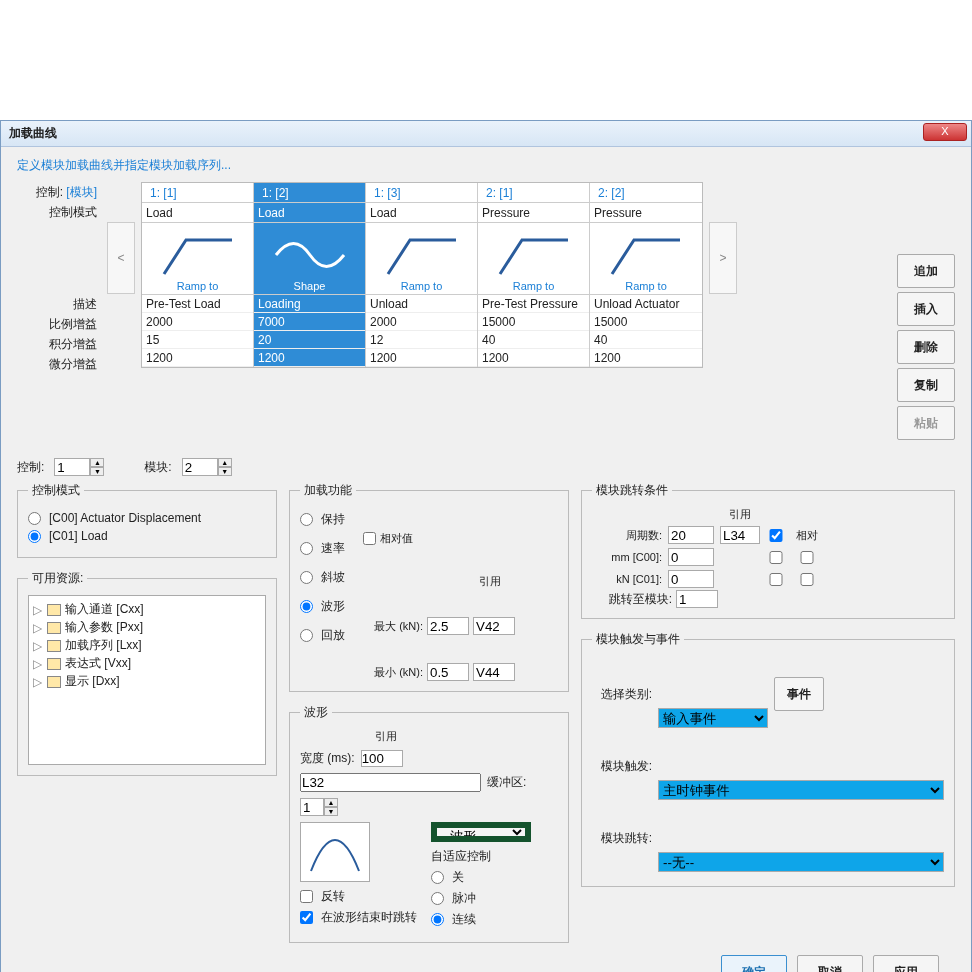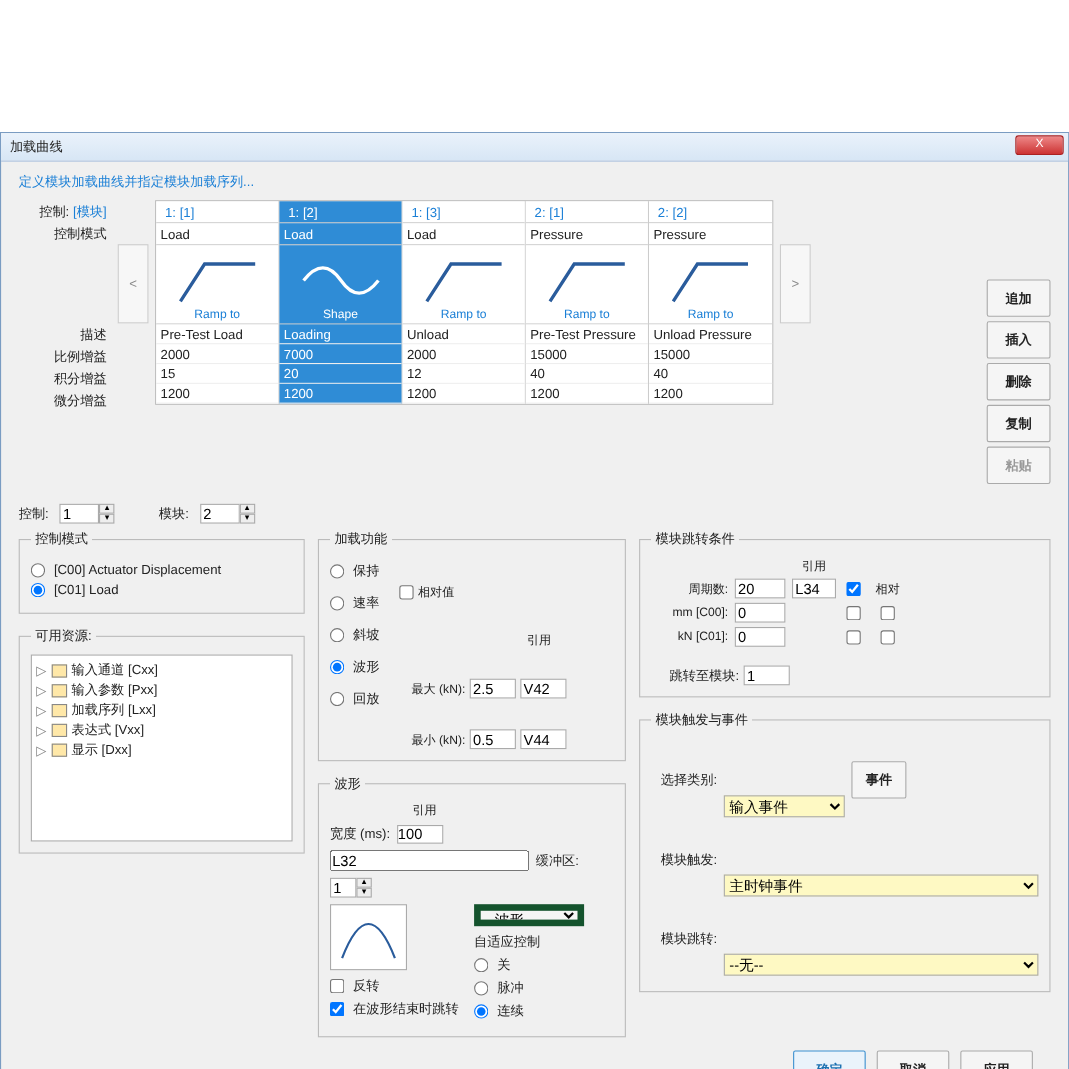--- a/index.html
+++ b/index.html
@@ -1,19 +1,19 @@
 <!DOCTYPE html>
 <html><head>
   <meta charset="utf-8">
   <style>
     * { box-sizing: border-box; margin: 0; padding: 0; }
     body { font-family: "Microsoft YaHei", Tahoma, sans-serif; font-size: 12px; background: #fff; color: #222; }
     .window { width: 972px; margin: 120px auto 0; border: 1px solid #7a9cc2; background: #f0f0f0; }
     .titlebar { background: linear-gradient(#eaf2fb, #d7e6f5); height: 26px; display: flex; align-items: center; padding: 0 4px; border-bottom: 1px solid #b0c4de; position: relative; }
-    .titlebar .title { color: #222; padding-left: 4px; }
+    .titlebar .title { color: #222; padding-left: 4px; font-weight: bold; }
     .close-btn { position: absolute; right: 4px; top: 2px; width: 44px; height: 18px; background: linear-gradient(#e88, #c33); border: 1px solid #a22; border-radius: 3px; color: #fff; text-align: center; line-height: 14px; font-size: 11px; cursor: pointer; }
     .content { padding: 10px 16px 16px; }
     .link { color: #1a7fd6; margin-bottom: 8px; cursor: pointer; }
     .top-area { display: flex; gap: 6px; align-items: flex-start; }
     .tbl-labels { width: 84px; text-align: right; padding-right: 4px; flex-shrink: 0; }
     .tbl-labels div { height: 20px; line-height: 20px; }
     .tbl-labels .gap { height: 72px; }
     .scroll-btn { width: 28px; height: 72px; background: #f7f7f7; border: 1px solid #ccc; display: flex; align-items: center; justify-content: center; color: #888; cursor: pointer; align-self: flex-start; margin-top: 40px; }
     .grid { display: flex; border: 1px solid #bbb; }
     .col { width: 112px; border-right: 1px solid #ccc; }
@@ -59,21 +59,21 @@
     .wave-body { display: flex; gap: 14px; }
     .wave-prev { width: 70px; height: 60px; border: 1px solid #aaa; background: #fff; display: flex; align-items: center; justify-content: center; }
     .wave-right select { width: 100px; height: 20px; border: 6px solid #14532d; background: #f5f5f5; }
     .wave-right .grp { margin-top: 4px; }
     .cond-grid { display: grid; grid-template-columns: 70px 46px 40px 20px 30px; gap: 4px 6px; align-items: center; }
     .cond-grid .hdr2 { text-align: center; font-size: 11px; }
     .cond-grid input[type="text"] { width: 100%; height: 18px; border: 1px solid #aaa; padding: 0 2px; }
     .cond-grid input[type="checkbox"] { }
     .evt-row { display: flex; align-items: center; gap: 6px; margin: 4px 0; }
     .evt-row label { width: 60px; text-align: right; }
-    .evt-row select { flex: 1; height: 20px; border: 1px solid #aaa; background: #fef9c3; margin-top: 48px; }
+    .evt-row select { flex: 1; height: 20px; border: 1px solid #aaa; background: #0ea5e9; margin-top: 48px; }
     .footer { display: flex; gap: 10px; justify-content: flex-end; padding: 12px 16px; }
     .footer .btn { width: 66px; }
     .footer .btn.primary { border-color: #3a8fd0; color: #1a6fb0; background: #eaf3fb; }
     .ref-hdr { display: inline-block; width: 34px; text-align: center; font-size: 11px; }
   </style>
 </head>
 <body>
 
 <div class="window">
   <div class="titlebar">
@@ -153,21 +153,21 @@
           </div>
           <div class="col">
             <div class="hdr">2: [2]</div>
             <div class="mode">Pressure</div>
             <div class="shape">
               <svg viewBox="0 0 80 50">
                 <path d="M6 44 L28 10 L74 10" stroke="#2a5c9c" fill="none" stroke-width="3"></path>
               </svg>
               <span class="lbl">Ramp to</span>
             </div>
-            <div class="cell">Unload Pressure</div>
+            <div class="cell">Unload Actuator</div>
             <div class="cell">15000</div>
             <div class="cell">40</div>
             <div class="cell">1200</div>
           </div>
         </div>
       <div class="scroll-btn">&gt;</div>
       <div class="side-btns">
         <div class="btn">追加</div>
         <div class="btn">插入</div>
         <div class="btn">删除</div>
@@ -369,21 +369,21 @@
             <span></span>
             <input type="checkbox" style="">
             <input type="checkbox" style="">
 
             <label class="small-label">kN [C01]:</label>
             <input type="text" value="0" style="">
             <span></span>
             <input type="checkbox" style="">
             <input type="checkbox" style="">
           </div>
-          <div class="kv" style="margin-top:17px">
+          <div class="kv" style="margin-top:2px">
             <label style="min-width:80px">跳转至模块:</label>
             <input type="text" style="width: 42px; height: 18px; border: 1px solid rgb(170, 170, 170);" value="1">
           </div>
         </fieldset>
         <fieldset>
           <legend>模块触发与事件</legend>
           <div class="evt-row">
             <label>选择类别:</label>
             <select style="flex:0 0 110px"><option>输入事件</option></select>
             <div class="btn" style="width:50px">事件</div>

